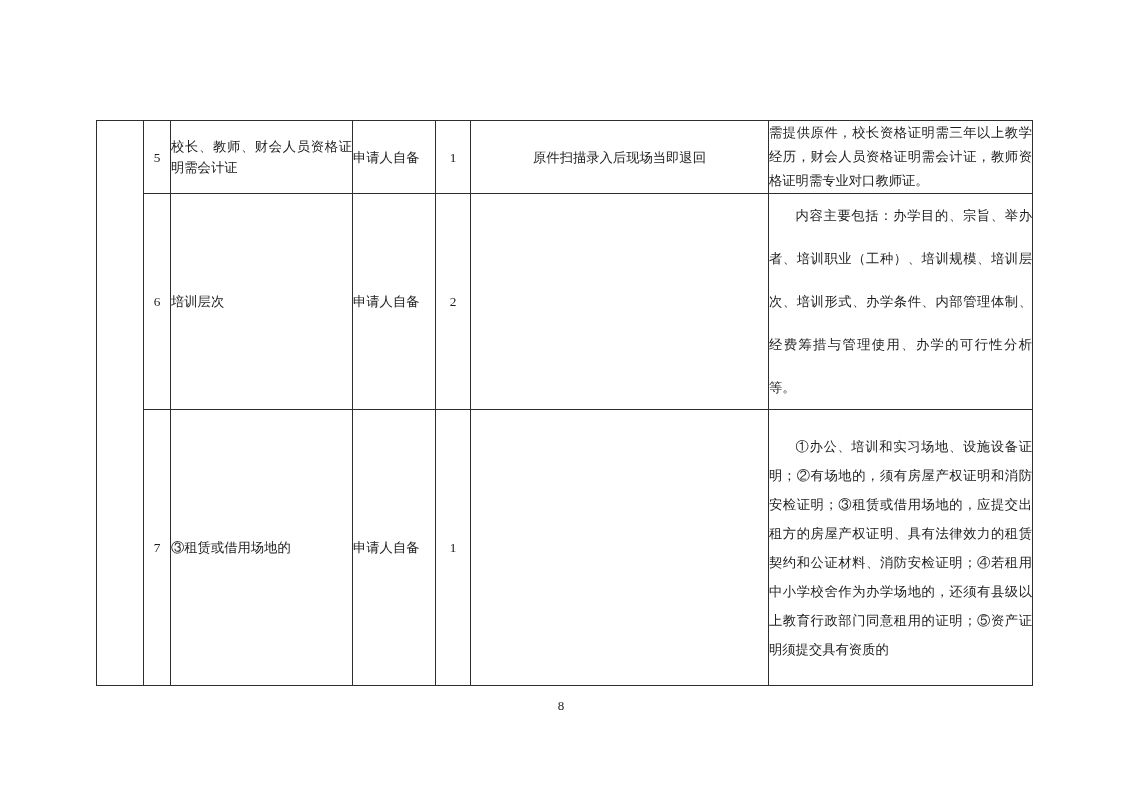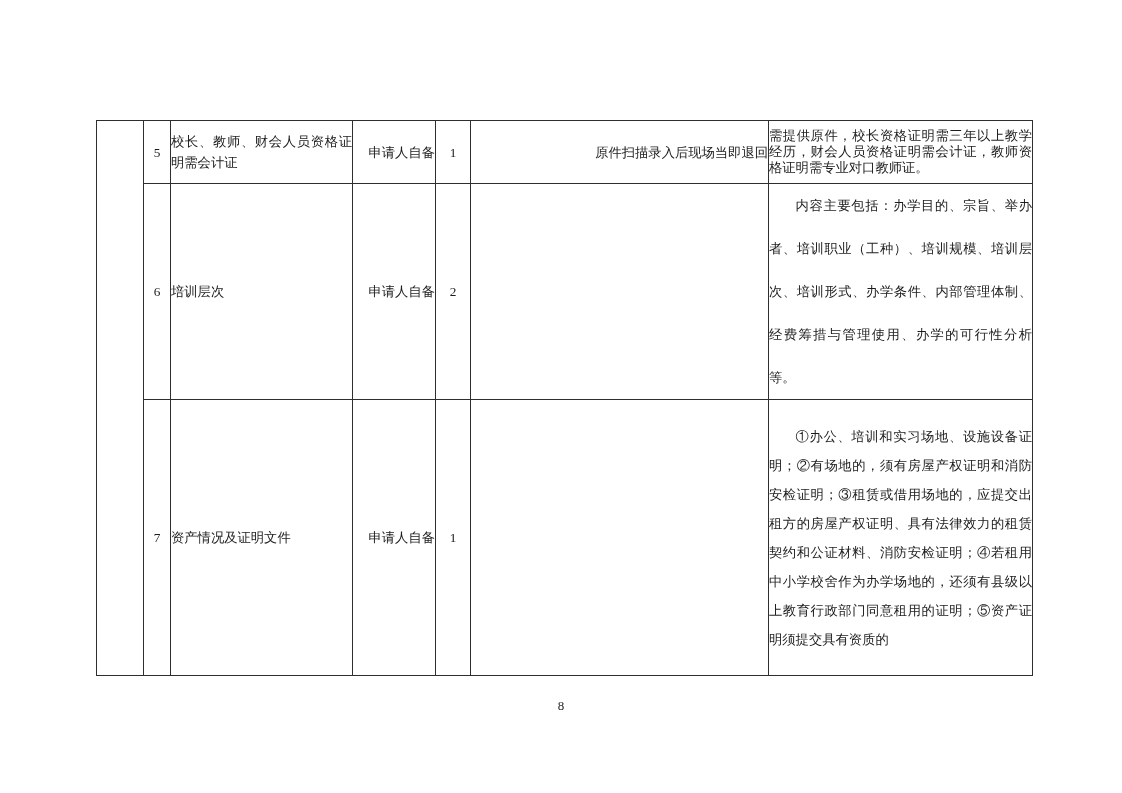--- a/index.html
+++ b/index.html
@@ -42,33 +42,33 @@
   tr.row-7 { height: 276px; }
   td.cell-bottom-edge { border-bottom: 2.5px solid #333333; }
   td.cell-category { background: #ffffff; }
   td.cell-no, td.cell-count { text-align: center; }
   td.cell-name {
     text-align: justify;
     padding: 1px 7px 1px 8px;
     line-height: 22px;
   }
   td.cell-source {
-    text-align: right;
+    text-align: left;
     padding: 0 10px;
     line-height: 23px;
   }
   td.cell-note {
-    text-align: right;
+    text-align: center;
     padding: 0 8px;
   }
   td.cell-remarks {
     text-align: justify;
     padding: 0 4px 0 5px;
   }
-  td.cell-remarks.tight { line-height: 16px; }
+  td.cell-remarks.tight { line-height: 24px; }
   td.cell-remarks.wide  { line-height: 43px; text-indent: 2em; }
   td.cell-remarks.med   { line-height: 29px; text-indent: 2em; }
   .page-number {
     position: absolute;
     left: 0;
     top: 698px;
     width: 100%;
     text-align: center;
     font-size: 13px;
     color: #1c1c1c;
@@ -102,21 +102,21 @@
       <tr class="row-6">
         <td class="cell-no">6</td>
         <td class="cell-name">培训层次</td>
         <td class="cell-source">申请人自备</td>
         <td class="cell-count">2</td>
         <td class="cell-note"></td>
         <td class="cell-remarks wide">内容主要包括：办学目的、宗旨、举办者、培训职业（工种）、培训规模、培训层次、培训形式、办学条件、内部管理体制、经费筹措与管理使用、办学的可行性分析等。</td>
       </tr>
       <tr class="row-7">
         <td class="cell-no cell-bottom-edge">7</td>
-        <td class="cell-name cell-bottom-edge">资产情况及证明文件</td>
+        <td class="cell-name cell-bottom-edge">③租赁或借用场地的</td>
         <td class="cell-source cell-bottom-edge">申请人自备</td>
         <td class="cell-count cell-bottom-edge">1</td>
         <td class="cell-note cell-bottom-edge"></td>
         <td class="cell-remarks med cell-bottom-edge">①办公、培训和实习场地、设施设备证明；②有场地的，须有房屋产权证明和消防安检证明；③租赁或借用场地的，应提交出租方的房屋产权证明、具有法律效力的租赁契约和公证材料、消防安检证明；④若租用中小学校舍作为办学场地的，还须有县级以上教育行政部门同意租用的证明；⑤资产证明须提交具有资质的</td>
       </tr>
     </tbody>
   </table>
 
   <div class="page-number">8</div>
 

